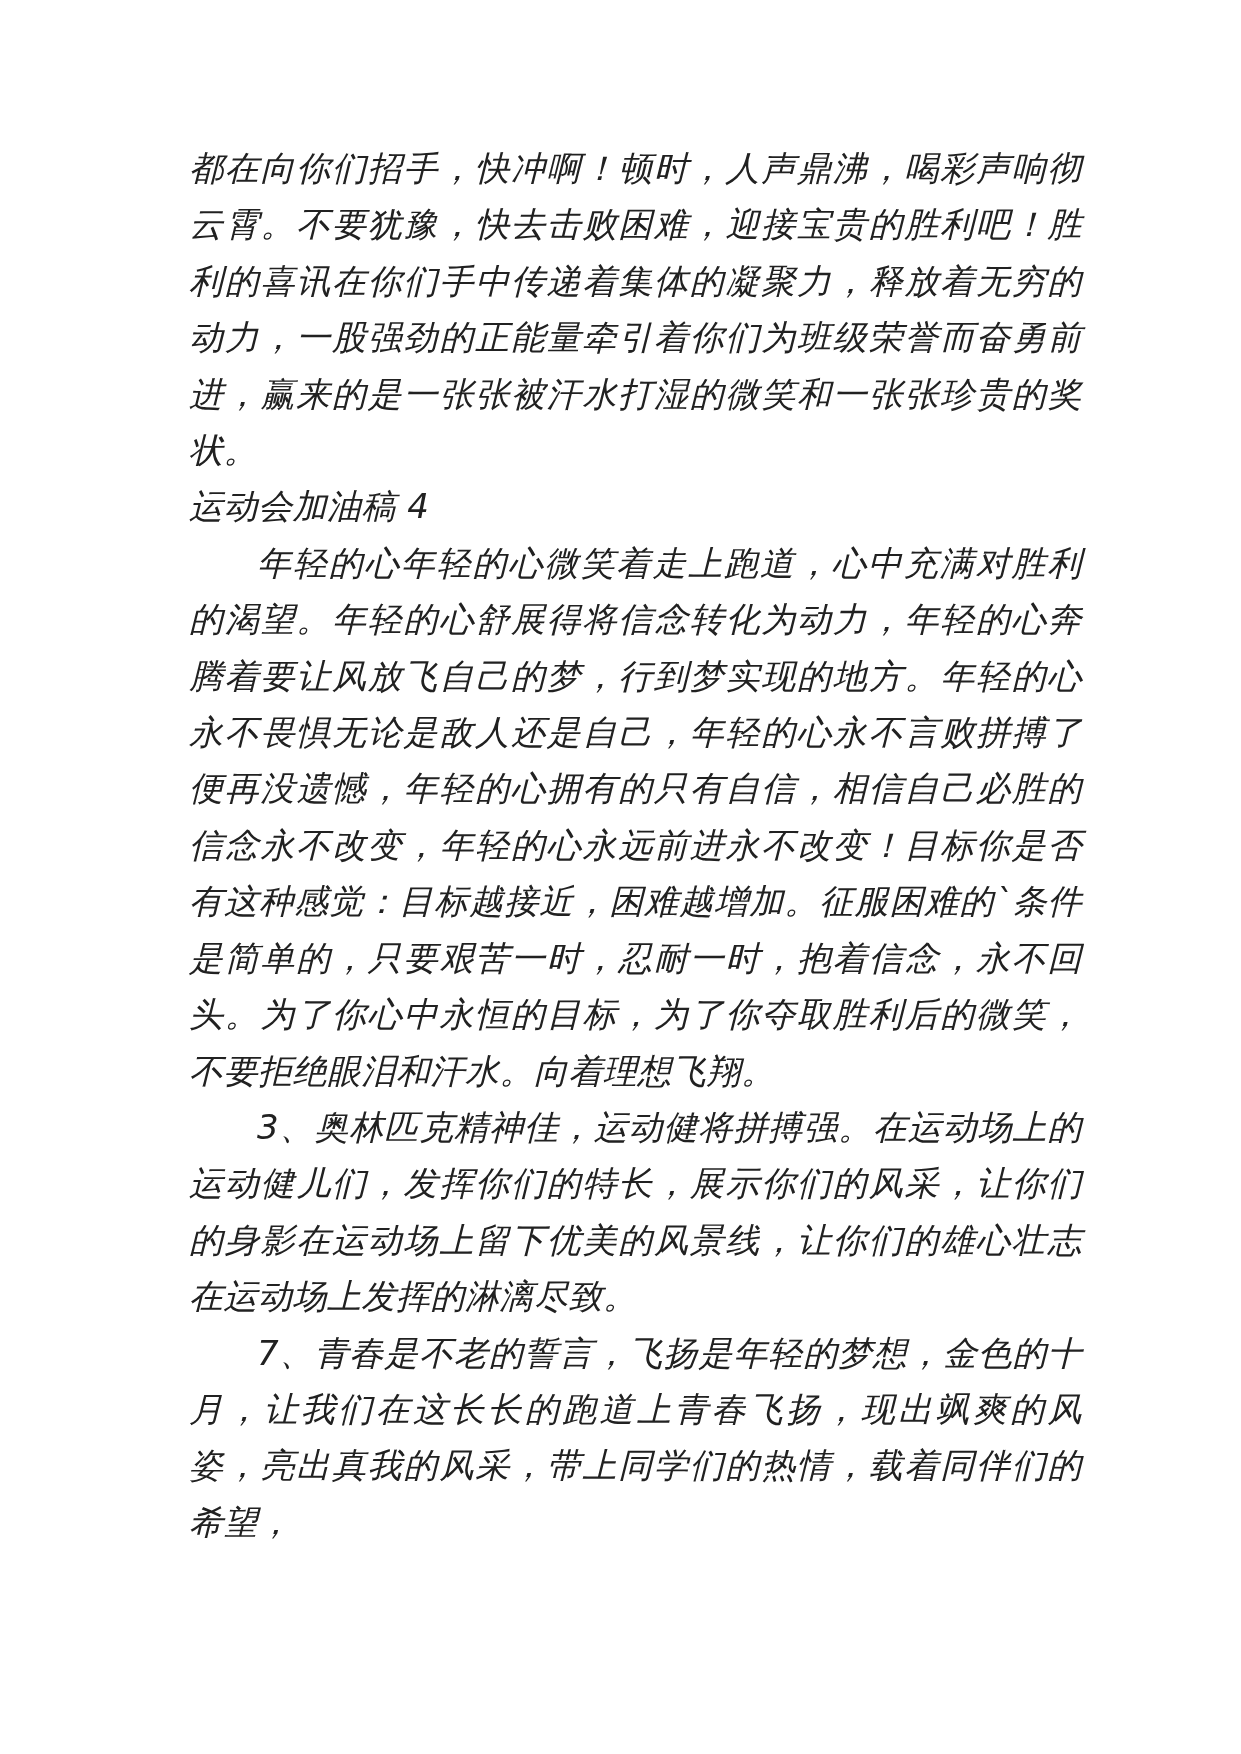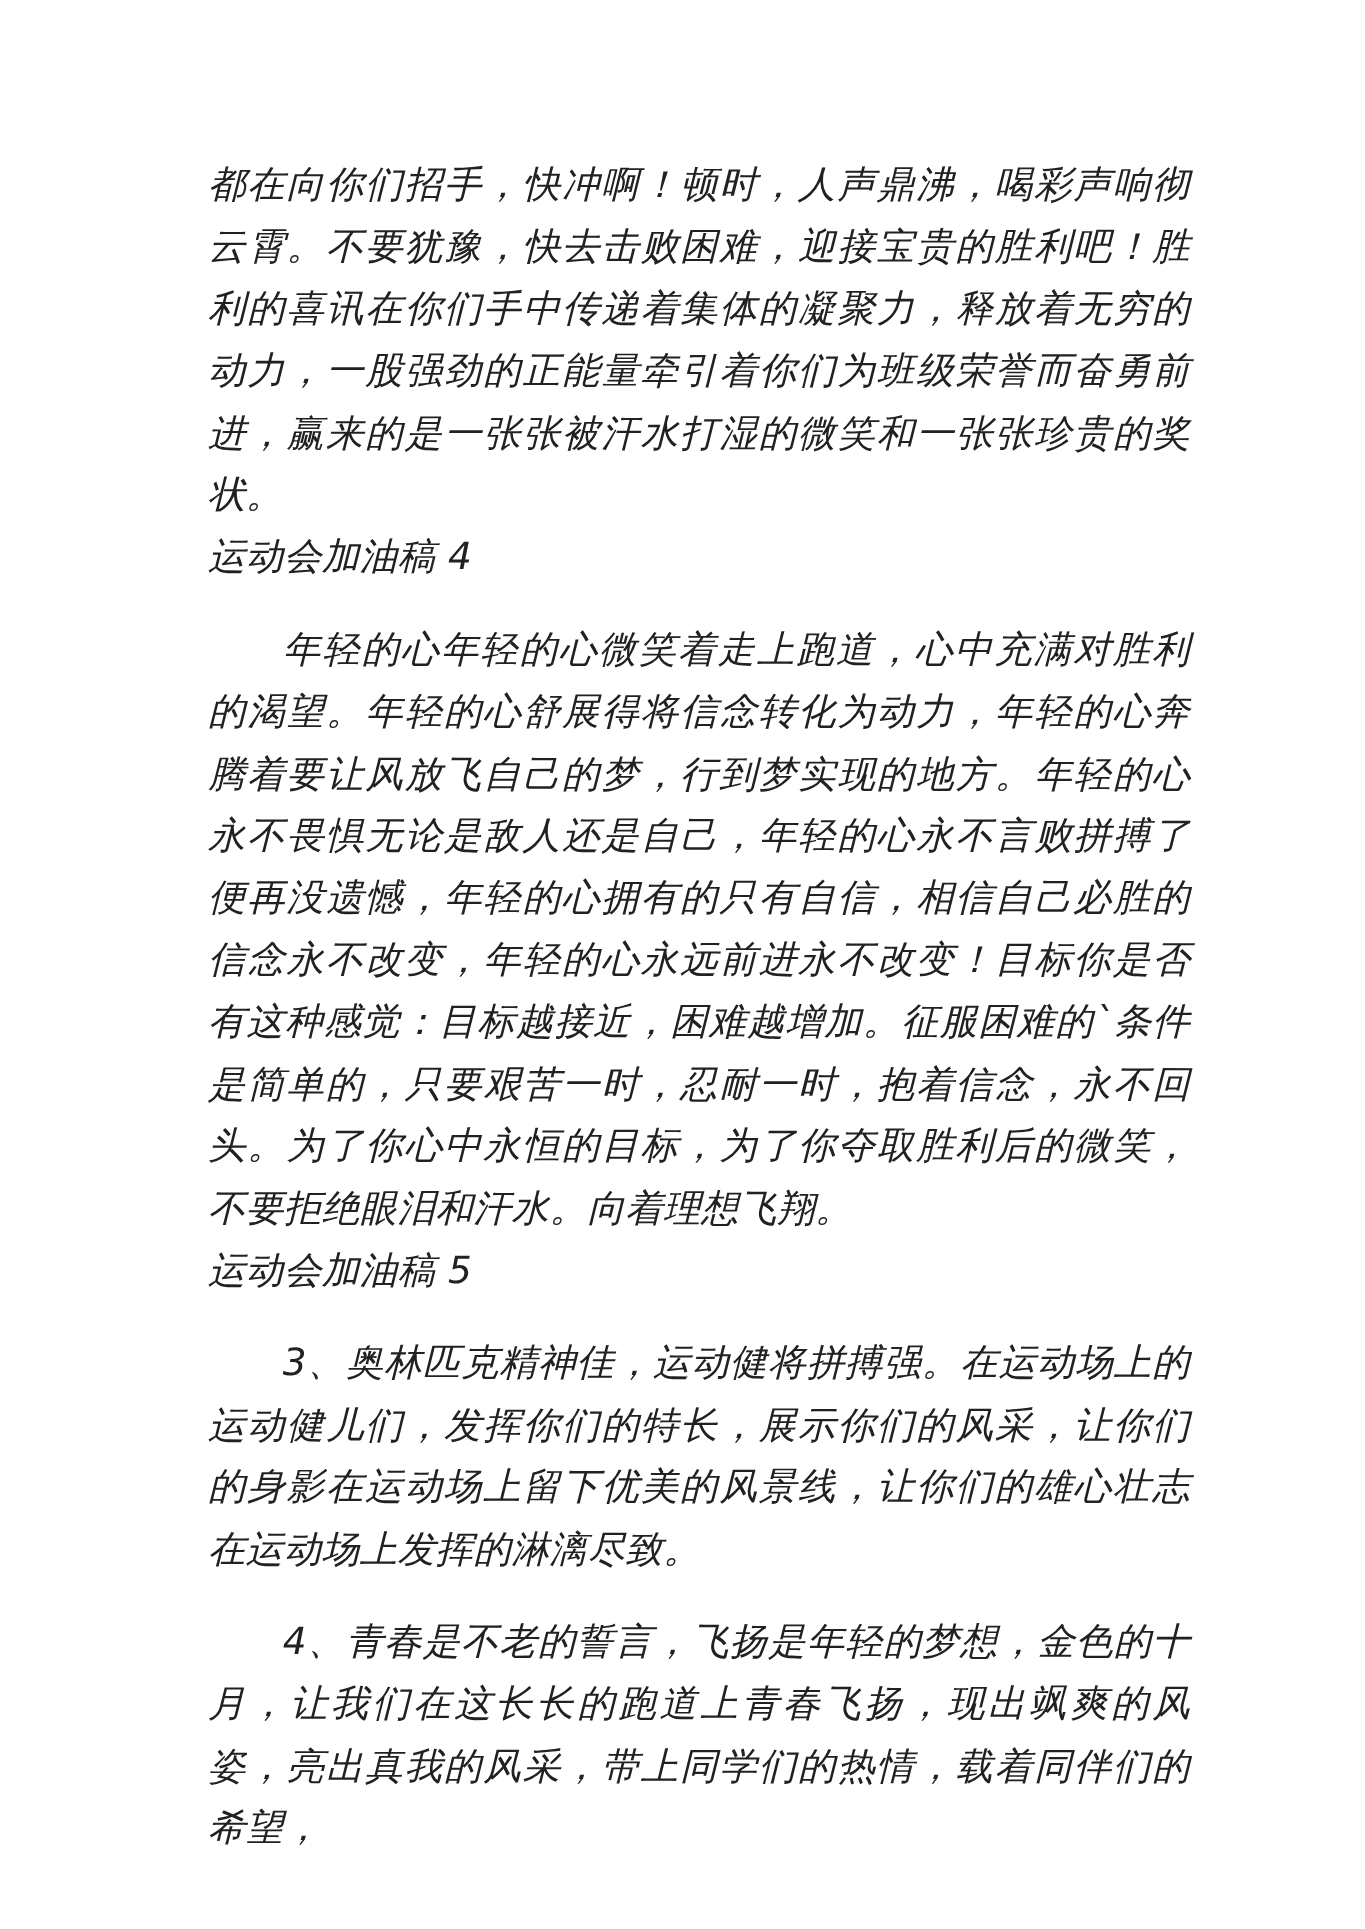--- a/index.html
+++ b/index.html
@@ -33,31 +33,29 @@
   .block {
     margin: 0;
     padding: 0;
   }
   .heading {
     text-indent: 0;
     text-align: center;
   }
   .para-indent {
     text-indent: 2em;
-    margin-top: 28px;
   }
   .para-noindent {
     text-indent: 0;
   }
 </style>
 </head>
 <body>
 
 <div class="page">
   <div class="content">
     <p class="block para-noindent">都在向你们招手，快冲啊！顿时，人声鼎沸，喝彩声响彻云霄。不要犹豫，快去击败困难，迎接宝贵的胜利吧！胜利的喜讯在你们手中传递着集体的凝聚力，释放着无穷的动力，一股强劲的正能量牵引着你们为班级荣誉而奋勇前进，赢来的是一张张被汗水打湿的微笑和一张张珍贵的奖状。</p>
     <p class="block heading">运动会加油稿 4</p>
     <p class="block para-indent">年轻的心年轻的心微笑着走上跑道，心中充满对胜利的渴望。年轻的心舒展得将信念转化为动力，年轻的心奔腾着要让风放飞自己的梦，行到梦实现的地方。年轻的心永不畏惧无论是敌人还是自己，年轻的心永不言败拼搏了便再没遗憾，年轻的心拥有的只有自信，相信自己必胜的信念永不改变，年轻的心永远前进永不改变！目标你是否有这种感觉：目标越接近，困难越增加。征服困难的`条件是简单的，只要艰苦一时，忍耐一时，抱着信念，永不回头。为了你心中永恒的目标，为了你夺取胜利后的微笑，不要拒绝眼泪和汗水。向着理想飞翔。</p>
-    <p class="block heading">运动会加油稿 5</p>
     <p class="block para-indent">3、奥林匹克精神佳，运动健将拼搏强。在运动场上的运动健儿们，发挥你们的特长，展示你们的风采，让你们的身影在运动场上留下优美的风景线，让你们的雄心壮志在运动场上发挥的淋漓尽致。</p>
-    <p class="block para-indent">4、青春是不老的誓言，飞扬是年轻的梦想，金色的十月，让我们在这长长的跑道上青春飞扬，现出飒爽的风姿，亮出真我的风采，带上同学们的热情，载着同伴们的希望，</p>
+    <p class="block para-indent">7、青春是不老的誓言，飞扬是年轻的梦想，金色的十月，让我们在这长长的跑道上青春飞扬，现出飒爽的风姿，亮出真我的风采，带上同学们的热情，载着同伴们的希望，</p>
   </div>
 </div>
 
 </body></html>

